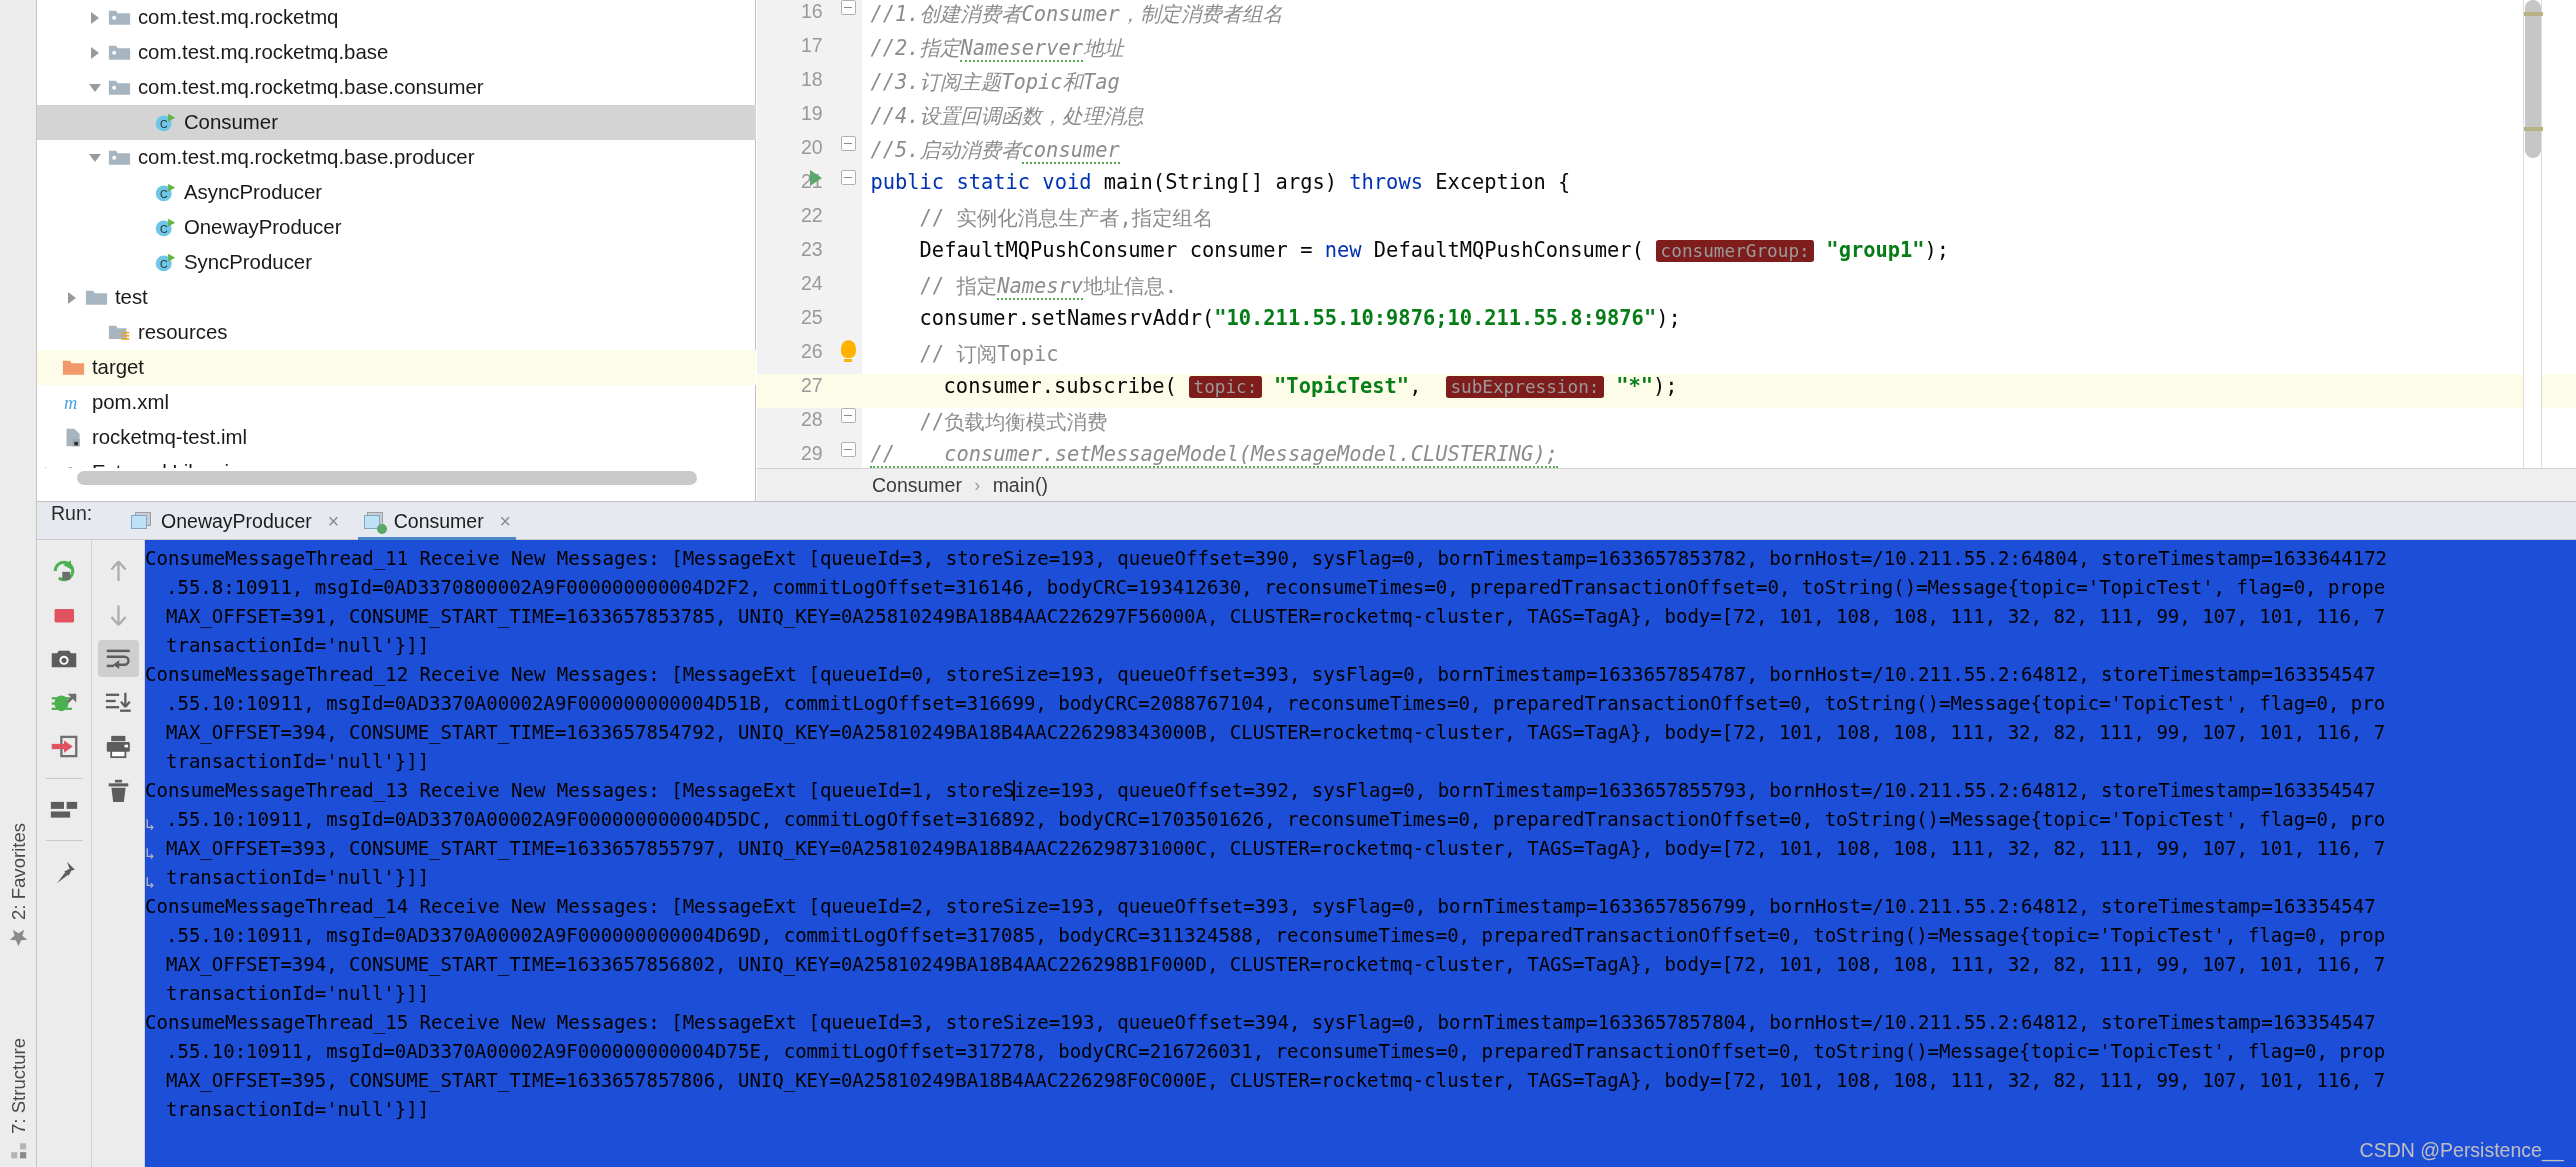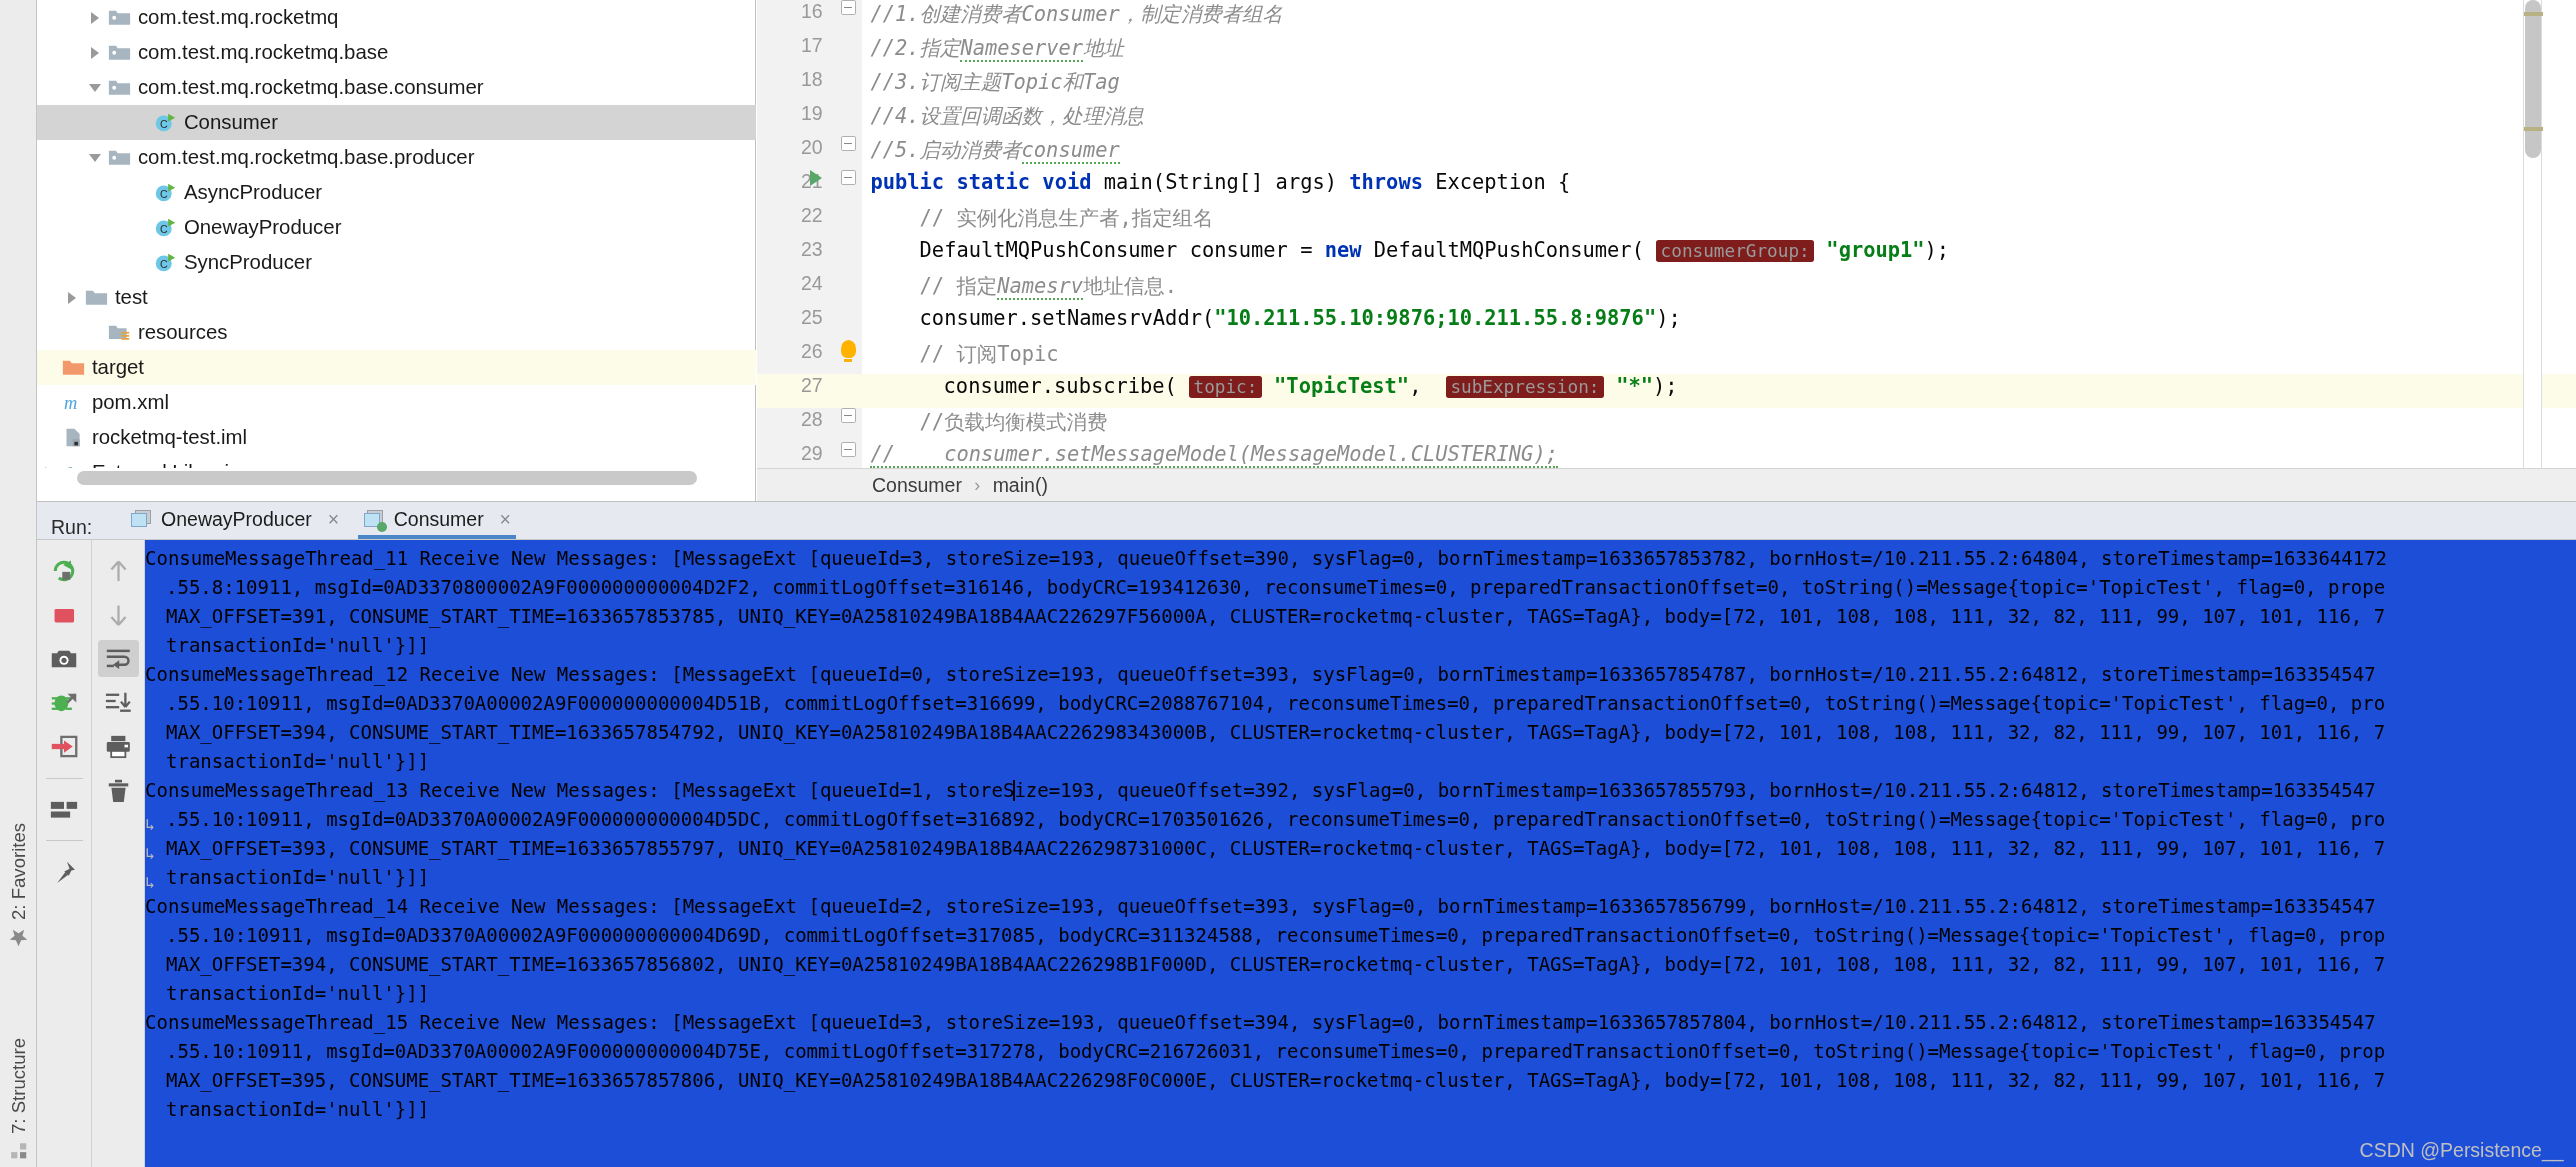--- a/index.html
+++ b/index.html
@@ -70,21 +70,21 @@
     font-family: "DejaVu Sans Mono", monospace; font-size: 20.4px; white-space: pre;
   }
   .code-line.hl { background: #fdfce8; gap: 12px; }
   .ln {
     width: 78px; flex: 0 0 78px; text-align: right; padding-right: 12.4px;
     color: #999999; font-size: 19.5px; font-family: "Liberation Sans", sans-serif;
   }
   .mgutter { width: 26.6px; flex: 0 0 26.6px; position: relative; display:flex; align-items:center; justify-content:center; }
   .ctext { padding-left: 8.9px; color: #080808; }
 
-  .kw { color: #0033b3; font-weight: bold; margin-top: 25px; }
+  .kw { color: #0033b3; font-weight: normal; margin-top: 25px; }
   .cmt { color: #8c8c8c; font-style: italic; }
   .cmt-plain { color: #8c8c8c; }
   .str { color: #067d17; font-weight: bold; }
   .hint {
     background: #7f1d1d; color: #9a9a9a; border-radius: 2.7px;
     padding: 0.9px 4.4px; font-size: 17.7px;
   }
   .squig { border-bottom: 2.7px dotted #56a856; }
 
   .fold-minus, .fold-plus {
@@ -116,21 +116,21 @@
   .bc-sep { margin: 0 12.4px; color: #999; font-size: 17.7px; }
 
   
   .run-window {
     position: absolute; left: 37px; top: 501px; width: 2539px; height: 666px;
     background: #ffffff;
   }
   .run-tabs {
     position: absolute; left: 0; top: 0; width: 2539px; height: 39px;
     background: #e6e9f0; border-top: 0.9px solid #c0c0c0; border-bottom: 0.9px solid #c9c9c9;
-    display: flex; align-items: flex-end;
+    display: flex; align-items: flex-start;
   }
   .run-label { margin-left: 14px; font-size: 19.5px; color: #2b2b2b; margin-right: 26.6px; }
   .run-tab {
     display: flex; align-items: center; height: 39px; padding: 0 12.4px;
     font-size: 19.5px; color: #1c1c1c; position: relative; gap: 8.9px;
   }
   .run-tab.active::after {
     content: ""; position: absolute; left: 7px; right: 7px; bottom: 0; height: 4.4px; background: #4a86c8;
   }
   .tab-close { color: #8a8a8a; font-size: 19.5px; margin-left: 7px; }

